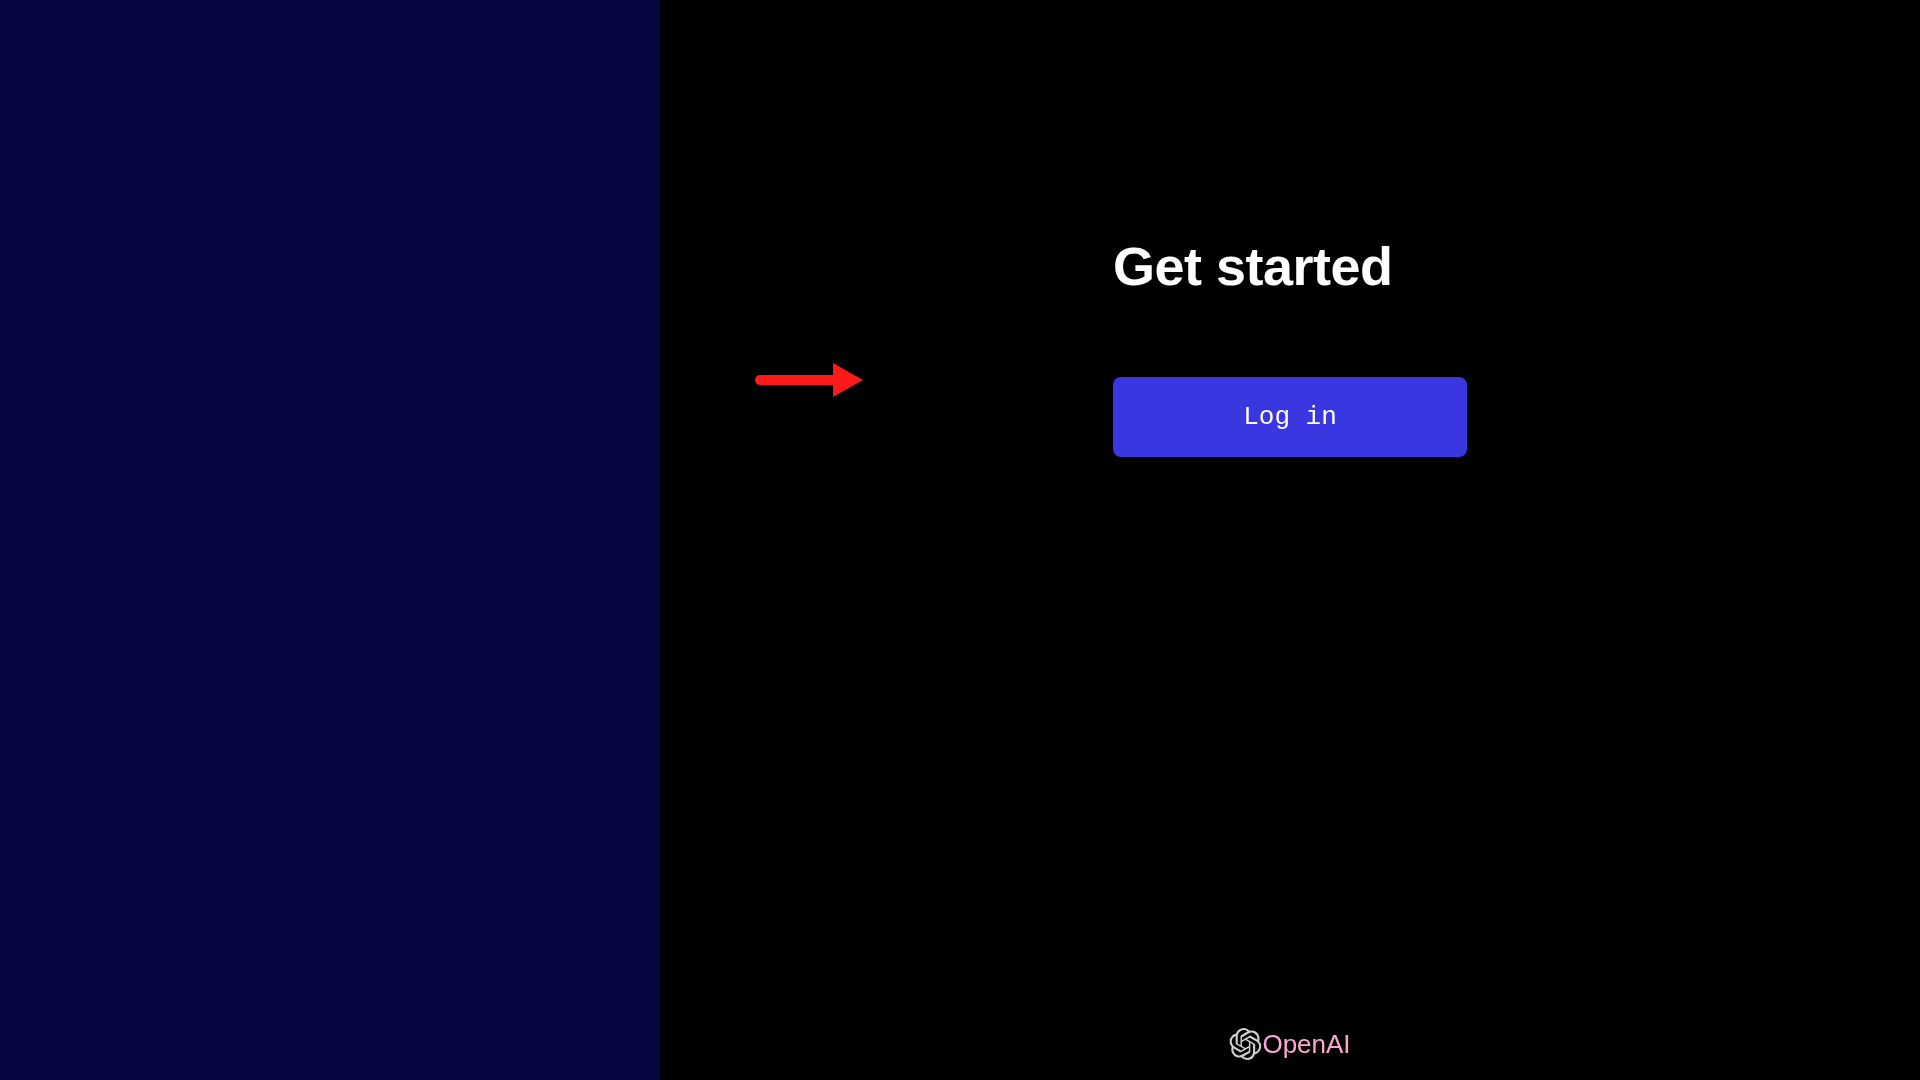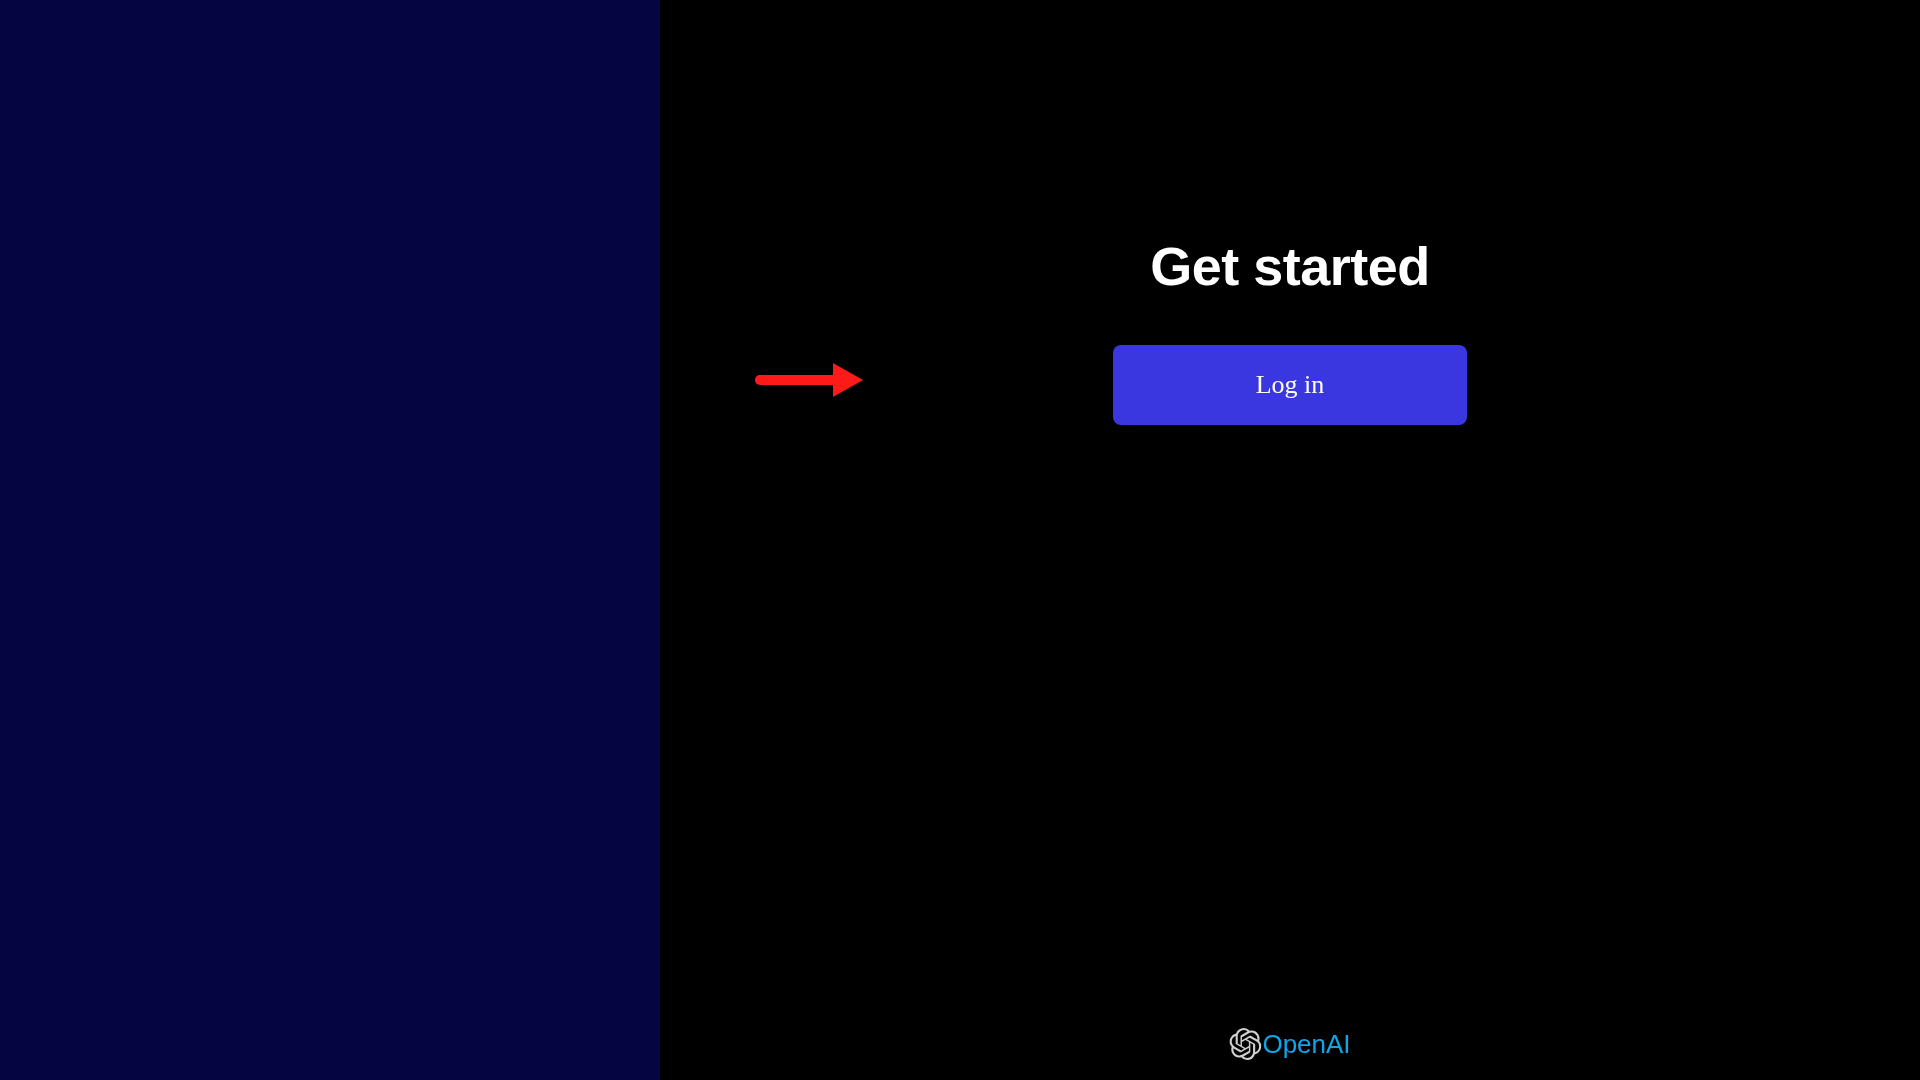--- a/index.html
+++ b/index.html
@@ -29,21 +29,20 @@
       flex-direction: column;
       align-items: center;
     }
     .content {
       position: absolute;
       top: 235px;
       left: 50%;
       transform: translateX(-50%);
       display: flex;
       flex-direction: column;
-      align-items: center;
     }
     .heading {
       color: #fff;
       font-size: 54px;
       font-weight: 700;
       margin-bottom: 48px;
       letter-spacing: -0.5px;
     }
     .button-row {
       display: flex;
@@ -55,31 +54,32 @@
       background: #3b37e0;
       color: #fff;
       border: none;
       border-radius: 8px;
       font-size: 26px;
       font-weight: 500;
       cursor: pointer;
       display: flex;
       align-items: center;
       justify-content: center;
-      font-family: Liberation Serif, serif;
+      font-family: Liberation Mono, monospace;
+      margin-top: 32px;
     }
     .footer {
       position: absolute;
       bottom: 20px;
       left: 50%;
       transform: translateX(-50%);
       display: flex;
       align-items: center;
       gap: 1px;
-      color: #0ea5e9;
+      color: #f9a8d4;
     }
     .footer-text {
       font-size: 26px;
       font-weight: 500;
     }
     .openai-icon svg {
       width: 32px;
       height: 32px;
       display: block;
     }

